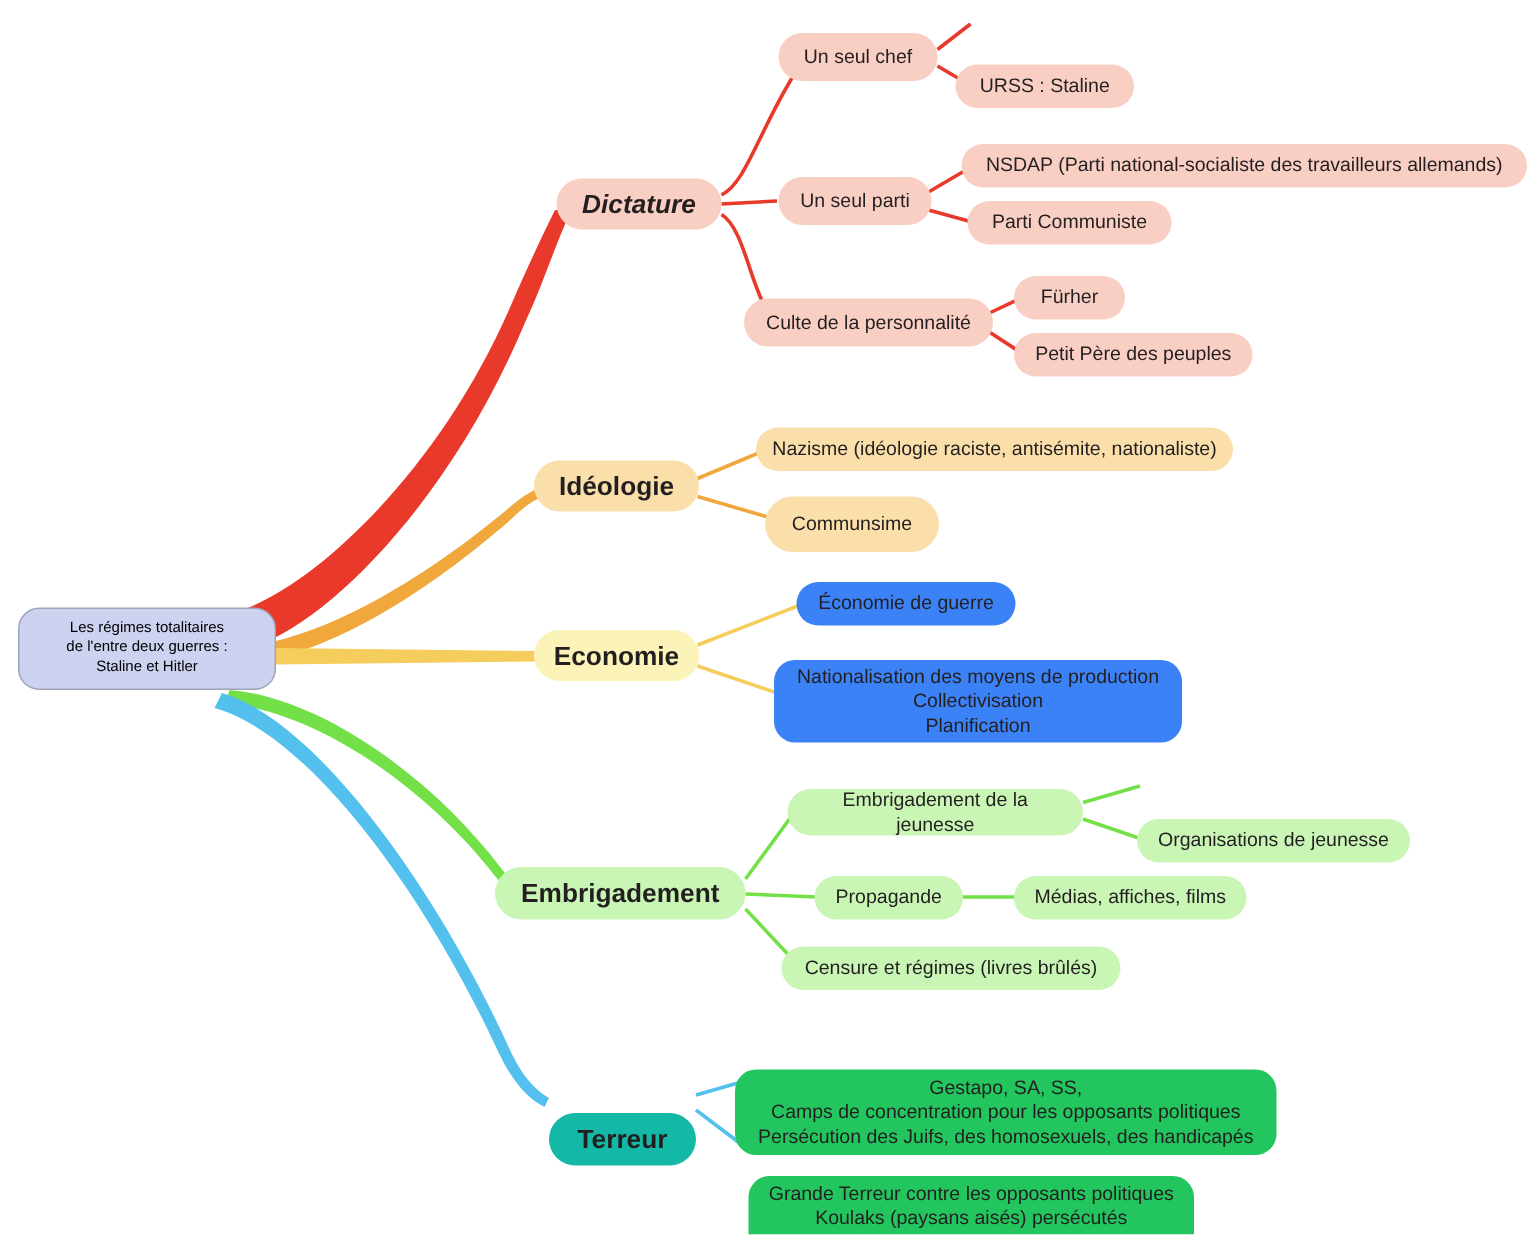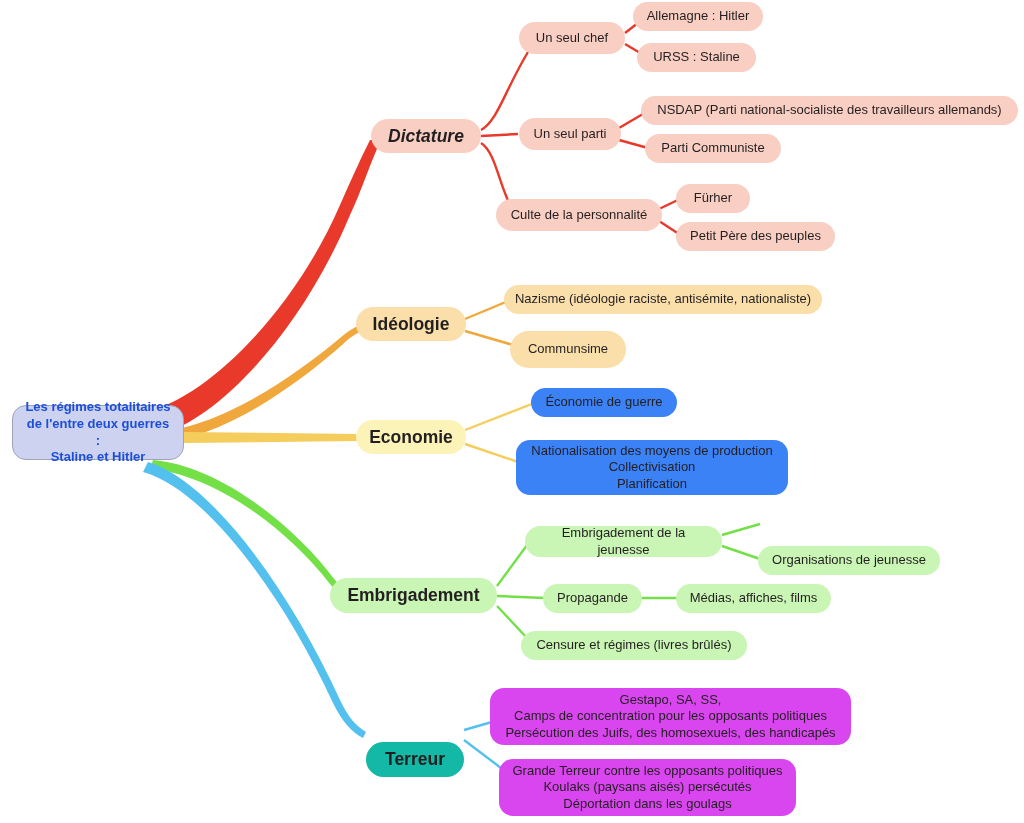--- a/index.html
+++ b/index.html
@@ -40,24 +40,23 @@
     padding: 3px 10px;
   }
   .node.multiline {
     border-radius: 14px;
   }
   
   .root {
     background: #ccd2f0;
     border: 1px solid #9fa3b8;
     border-radius: 14px;
-    font-size: 13px;
-    color: #1d4ed8;
+    font-size: 10px;
+    color: #000000;
     z-index: 6;
-    font-weight: bold;
   }
   
   .main {
     font-size: 17.5px;
     font-weight: bold;
     z-index: 5;
   }
   .main.red    { background: #f9cfc3; }
   .main.orange { background: #fbdfaa; }
   .main.yellow { background: #fbf3b7; }
@@ -66,21 +65,21 @@
 
   
   .sub {
     font-size: 13px;
     z-index: 4;
   }
   .sub.red    { background: #f9cfc3; }
   .sub.orange { background: #fbdfaa; }
   .sub.yellow { background: #3b82f6; }
   .sub.green  { background: #c9f5b5; }
-  .sub.blue   { background: #d946ef; }
+  .sub.blue   { background: #22c55e; margin-top: 25px; }
 </style>
 </head>
 <body>
 
 <div id="canvas">
 
   <svg id="branches" viewBox="0 0 1024 823">
 
     <path d="M 150 410
              C 200 400, 290 320, 340 205
@@ -145,21 +144,20 @@
   </svg>
 
   <div class="node root multiline" style="left:12px; top:405px; width:172px; height:55px;">Les régimes totalitaires
 de l'entre deux guerres :
 Staline et Hitler</div>
 
   <div class="node main red" style="left:371px; top:119px; width:110px; height:34px;font-style:italic;">Dictature</div>
 
   <div class="node sub red" style="left:519px; top:22px; width:106px; height:32px;">Un seul chef</div>
 
-  <div class="node sub red" style="left:633px; top:2px; width:130px; height:29px;">Allemagne : Hitler</div>
 
   <div class="node sub red" style="left:637px; top:43px; width:119px; height:29px;">URSS : Staline</div>
 
   <div class="node sub red" style="left:519px; top:118px; width:102px; height:32px;">Un seul parti</div>
 
   <div class="node sub red" style="left:641px; top:96px; width:377px; height:29px;">NSDAP (Parti national-socialiste des travailleurs allemands)</div>
 
   <div class="node sub red" style="left:645px; top:134px; width:136px; height:29px;text-align:right;">Parti Communiste</div>
 
   <div class="node sub red" style="left:496px; top:199px; width:166px; height:32px;">Culte de la personnalité</div>

